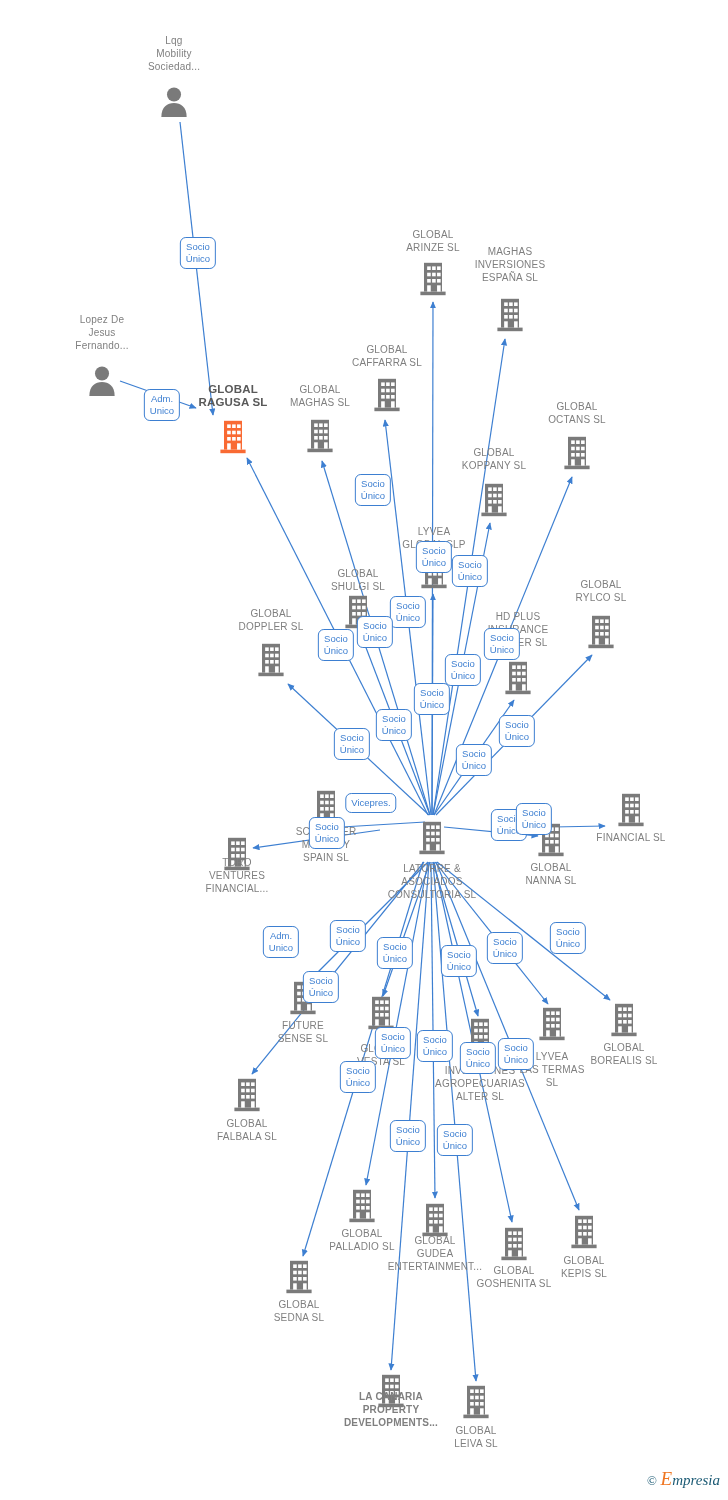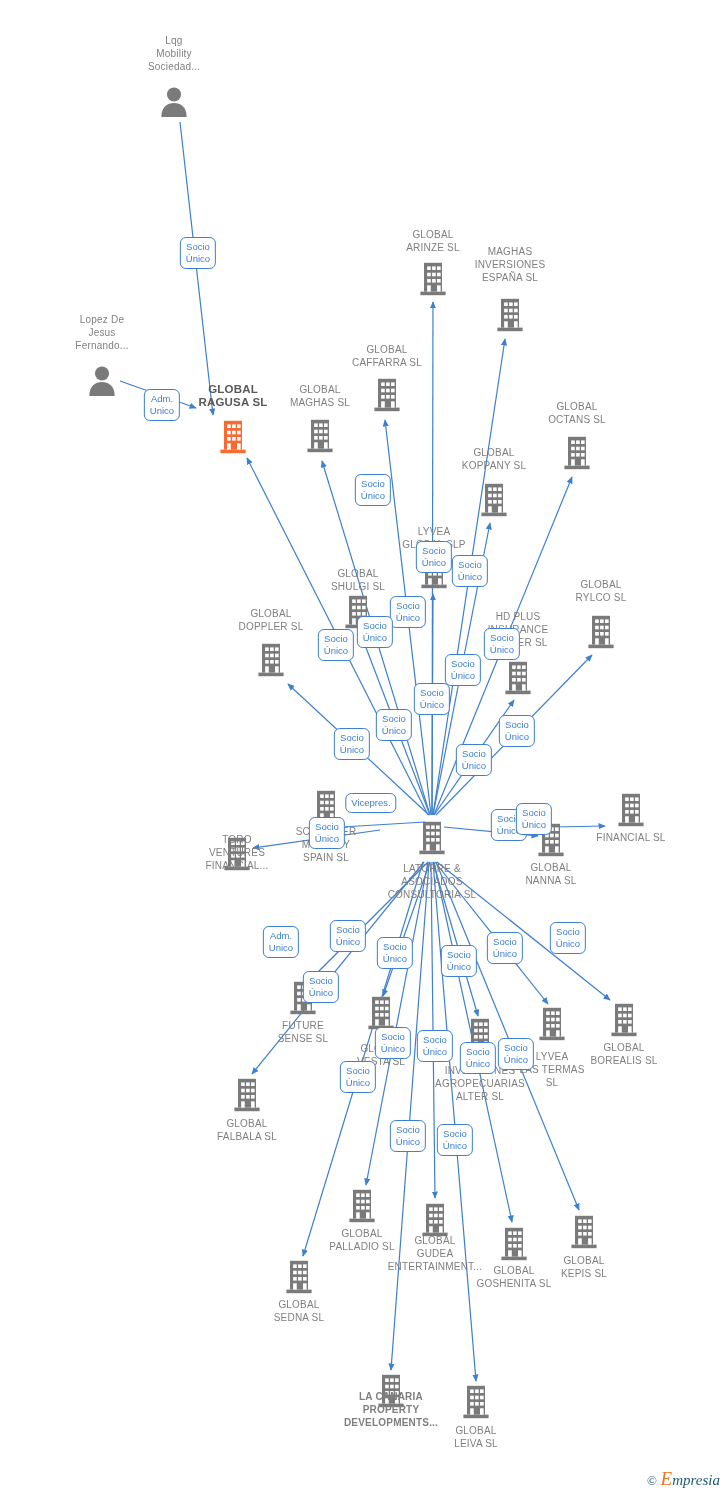--- a/index.html
+++ b/index.html
@@ -431,21 +431,21 @@
             <rect x="20.5" y="6" width="4" height="4" fill="#fff"></rect>
             <rect x="9.5" y="13" width="4" height="4" fill="#fff"></rect>
             <rect x="15" y="13" width="4" height="4" fill="#fff"></rect>
             <rect x="20.5" y="13" width="4" height="4" fill="#fff"></rect>
             <rect x="9.5" y="20" width="4" height="4" fill="#fff"></rect>
             <rect x="15" y="20" width="4" height="4" fill="#fff"></rect>
             <rect x="20.5" y="20" width="4" height="4" fill="#fff"></rect>
             <rect x="9.5" y="27" width="4" height="7" fill="#fff"></rect>
             <rect x="20.5" y="27" width="4" height="7" fill="#fff"></rect>
           </svg></span>
-        <div class="label" style="left: 0px; top: 833px; width: 150px; margin-left: 0px; transform: translate(-50%, 0px);">TORO
+        <div class="label" style="left: 0px; top: 856px; width: 150px; margin-left: 0px; transform: translate(-50%, 0px);">TORO
 VENTURES
 FINANCIAL...</div>
       </div>
       <div class="node" style="left: 551px; top: 0px;">
         <span class="glyph" style="left: 0px; top: 840px;"><svg width="29" height="36" viewBox="0 0 32 40">
             <rect x="6" y="2" width="20" height="32" fill="#7a7a7a"></rect>
             <rect x="2" y="34" width="28" height="4" fill="#7a7a7a"></rect>
             <rect x="9.5" y="6" width="4" height="4" fill="#fff"></rect>
             <rect x="15" y="6" width="4" height="4" fill="#fff"></rect>
             <rect x="20.5" y="6" width="4" height="4" fill="#fff"></rect>

